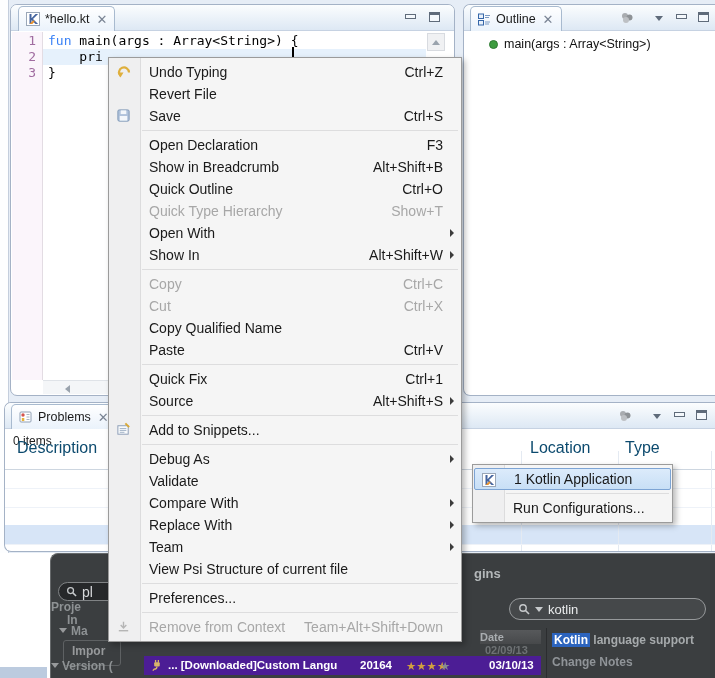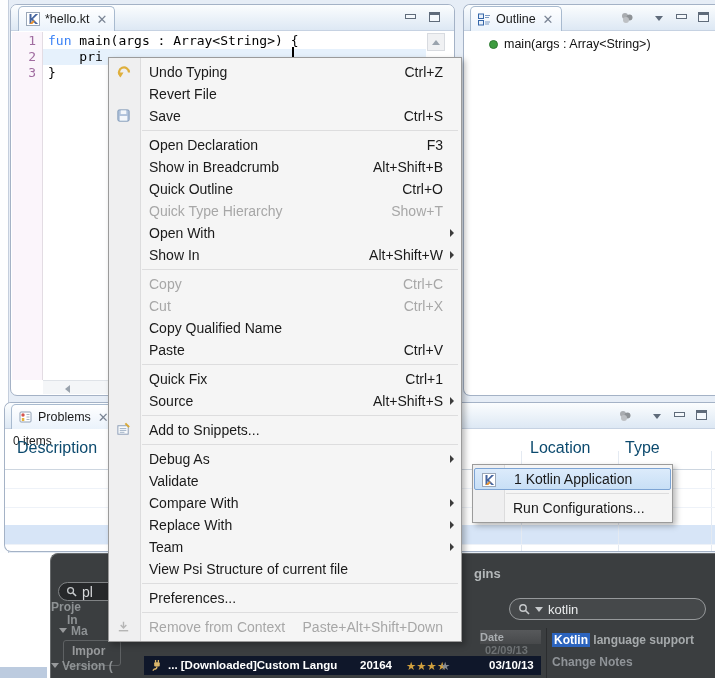--- a/index.html
+++ b/index.html
@@ -69,21 +69,21 @@
   #plugins{left:50px;top:553px;width:665px;height:125px;background:#3b3e40;
            border-radius:8px 0 0 0;border-top:1px solid #66696b;border-left:1px solid #66696b;z-index:2;
            color:#8e9294;font-size:12px}
   .dk{position:absolute;font-weight:bold;color:#8e9294}
   .oval{position:absolute;border-radius:11px;display:flex;align-items:center;gap:5px}
   #oval-l{left:7px;top:28px;width:101px;height:19px;background:#26282a;border:1px solid #808385;padding:0 7px}
   #oval-r{left:458px;top:44px;width:197px;height:22px;background:#45484a;border:1px solid #96999b;padding:0 8px}
   .tri-dn{width:0;height:0;border-left:4px solid transparent;border-right:4px solid transparent;border-top:5px solid #97999b}
   #datehead{left:429px;top:76px;width:61px;height:14px;background:linear-gradient(#57595b,#47494b);
             text-align:left;font-size:11px;font-weight:bold;color:#a9adb0;line-height:14px}
-  #pluginrow{left:93px;top:102px;width:397px;height:19px;background:#0f172a;color:#fff}
+  #pluginrow{left:93px;top:102px;width:397px;height:19px;background:#4c1d95;color:#fff}
   #pluginrow span{position:absolute;top:3px;font-size:11.5px;font-weight:bold;white-space:nowrap}
   #vdivider{left:495px;top:74px;width:1px;height:51px;background:#2b2d2f}
   .chip{display:inline-block;background:#2c64be;color:#fff;font-weight:bold;font-size:12px;padding:0 2px}
 </style>
 </head>
 <body>
 
 <div id="stage">
 
   <div class="abs" id="wb"></div>
@@ -378,21 +378,21 @@
     </div>
     <div class="msep"></div>
     <div class="mi dis">
       <span class="mic">
         <svg width="15" height="15" viewBox="0 0 16 16">
             <path d="M8 3 v6 M5 6.5 l3 3 3 -3" stroke="#b5b5b5" fill="none" stroke-width="1.5"></path>
             <path d="M3 12.5 h10" stroke="#b5b5b5" stroke-width="1.5"></path>
           </svg>
       </span>
       <span class="ml">Remove from Context</span>
-        <span class="mk">Paste+Alt+Shift+Down</span>
+        <span class="mk">Team+Alt+Shift+Down</span>
     </div>
   </div>
 
   <div class="menu" id="submenu">
     <div class="mi sel">
       <span class="mic" style="top:4px">
         <svg width="14" height="14" viewBox="0 0 14 14">
           <rect x="0.5" y="0.5" width="13" height="13" fill="#fff" stroke="#9aa7b8"></rect>
           <path d="M3.5 2 h2 v4.2 L9.5 2 h2.6 L7 7 l5.1 5 H9.5 L5.5 8 v4 h-2 Z" fill="#44649e"></path>
           <path d="M3.5 12 L7.3 8.2 l1.4 1.4 -2.4 2.4 Z" fill="#e8912d"></path>

